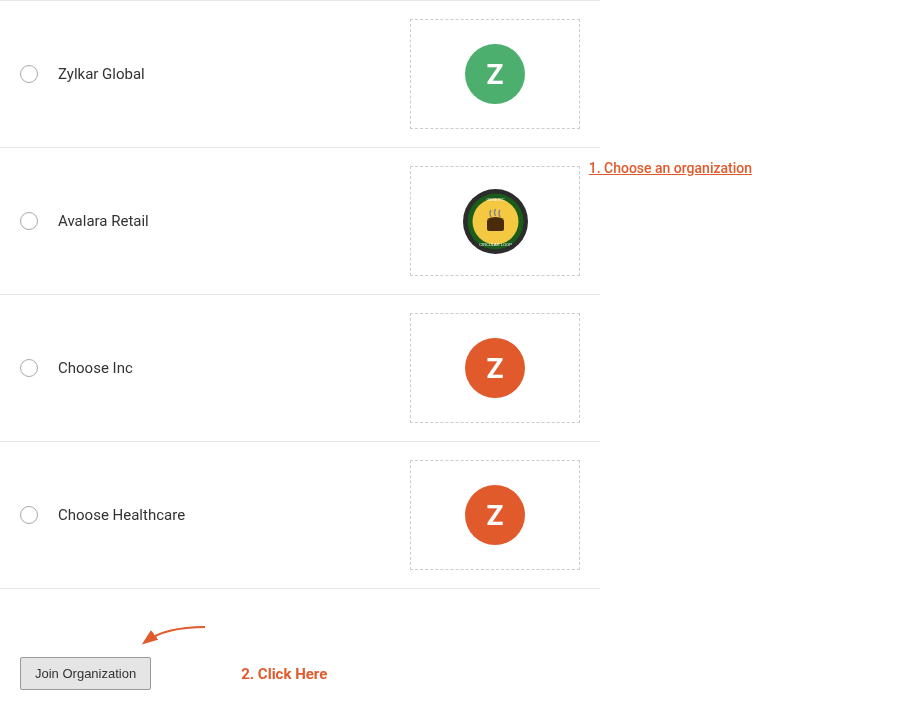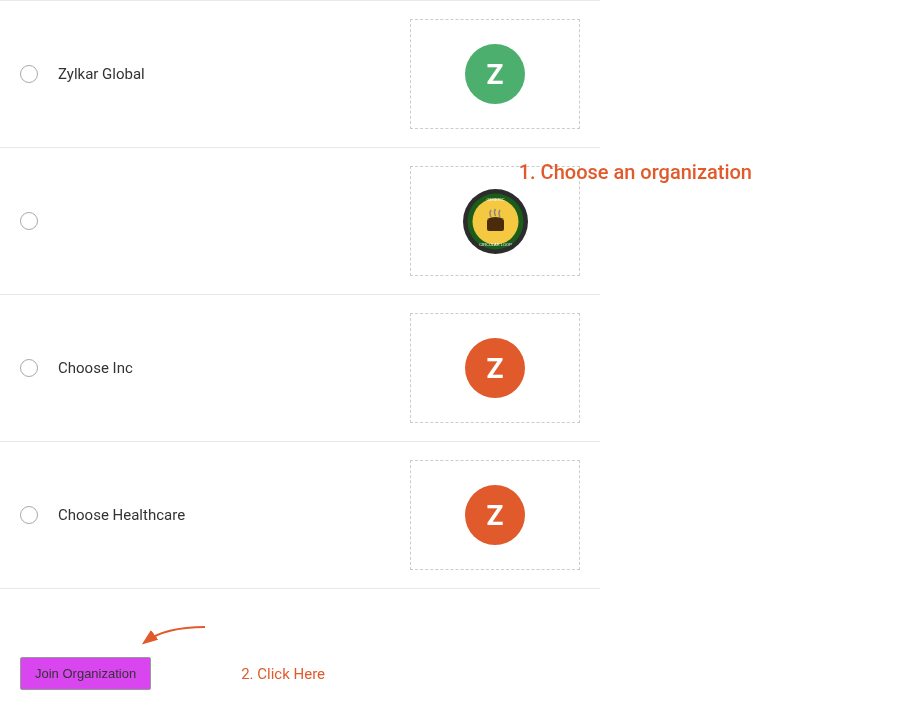--- a/index.html
+++ b/index.html
@@ -94,48 +94,49 @@
       justify-content: center;
       font-size: 28px;
       font-weight: bold;
       color: #fff;
     }
 
     .step-hint {
       position: absolute;
       right: 40px;
       top: 160px;
-      font-size: 20px;
+      font-size: 14px;
       color: #e05a2b;
       font-weight: 500;
+      text-decoration: underline;
     }
 
     .bottom-section {
       position: absolute;
       bottom: 20px;
       left: 0;
       display: flex;
       align-items: center;
       padding: 0 20px;
     }
 
     .join-btn {
       border: 1px solid #999;
-      background: #d946ef;
+      background: #e5e5e5;
       padding: 8px 14px;
       font-size: 13px;
       color: #333;
       cursor: pointer;
       border-radius: 2px;
     }
 
     .arrow-label {
       font-size: 15px;
       color: #e05a2b;
-      font-weight: 400;
+      font-weight: 700;
       margin-left: 30px;
     }
 
     .arrow-svg {
       position: absolute;
       left: 135px;
       bottom: 28px;
     }
   </style>
 </head>
@@ -150,20 +151,21 @@
       <span class="org-name">Zylkar Global</span>
       <div class="logo-box">
         <div class="logo-circle-green">
           <span>Z</span>
         </div>
       </div>
     </div>
 
     <div class="org-item">
       <input type="radio" name="org" class="radio-btn" style="">
+      <span class="org-name">Avalara Retail</span>
       <div class="logo-box">
 
         <svg width="65" height="65" viewBox="0 0 65 65">
           <circle cx="32.5" cy="32.5" r="32.5" fill="#2c2c2c"></circle>
           <circle cx="32.5" cy="32.5" r="28" fill="#1a5c1a"></circle>
           <circle cx="32.5" cy="32.5" r="23" fill="#f5c842"></circle>
 
           <rect x="24" y="30" width="17" height="12" rx="2" fill="#4a2c0a"></rect>
           <path d="M24 30 Q32.5 26 41 30" fill="#4a2c0a"></path>
 

